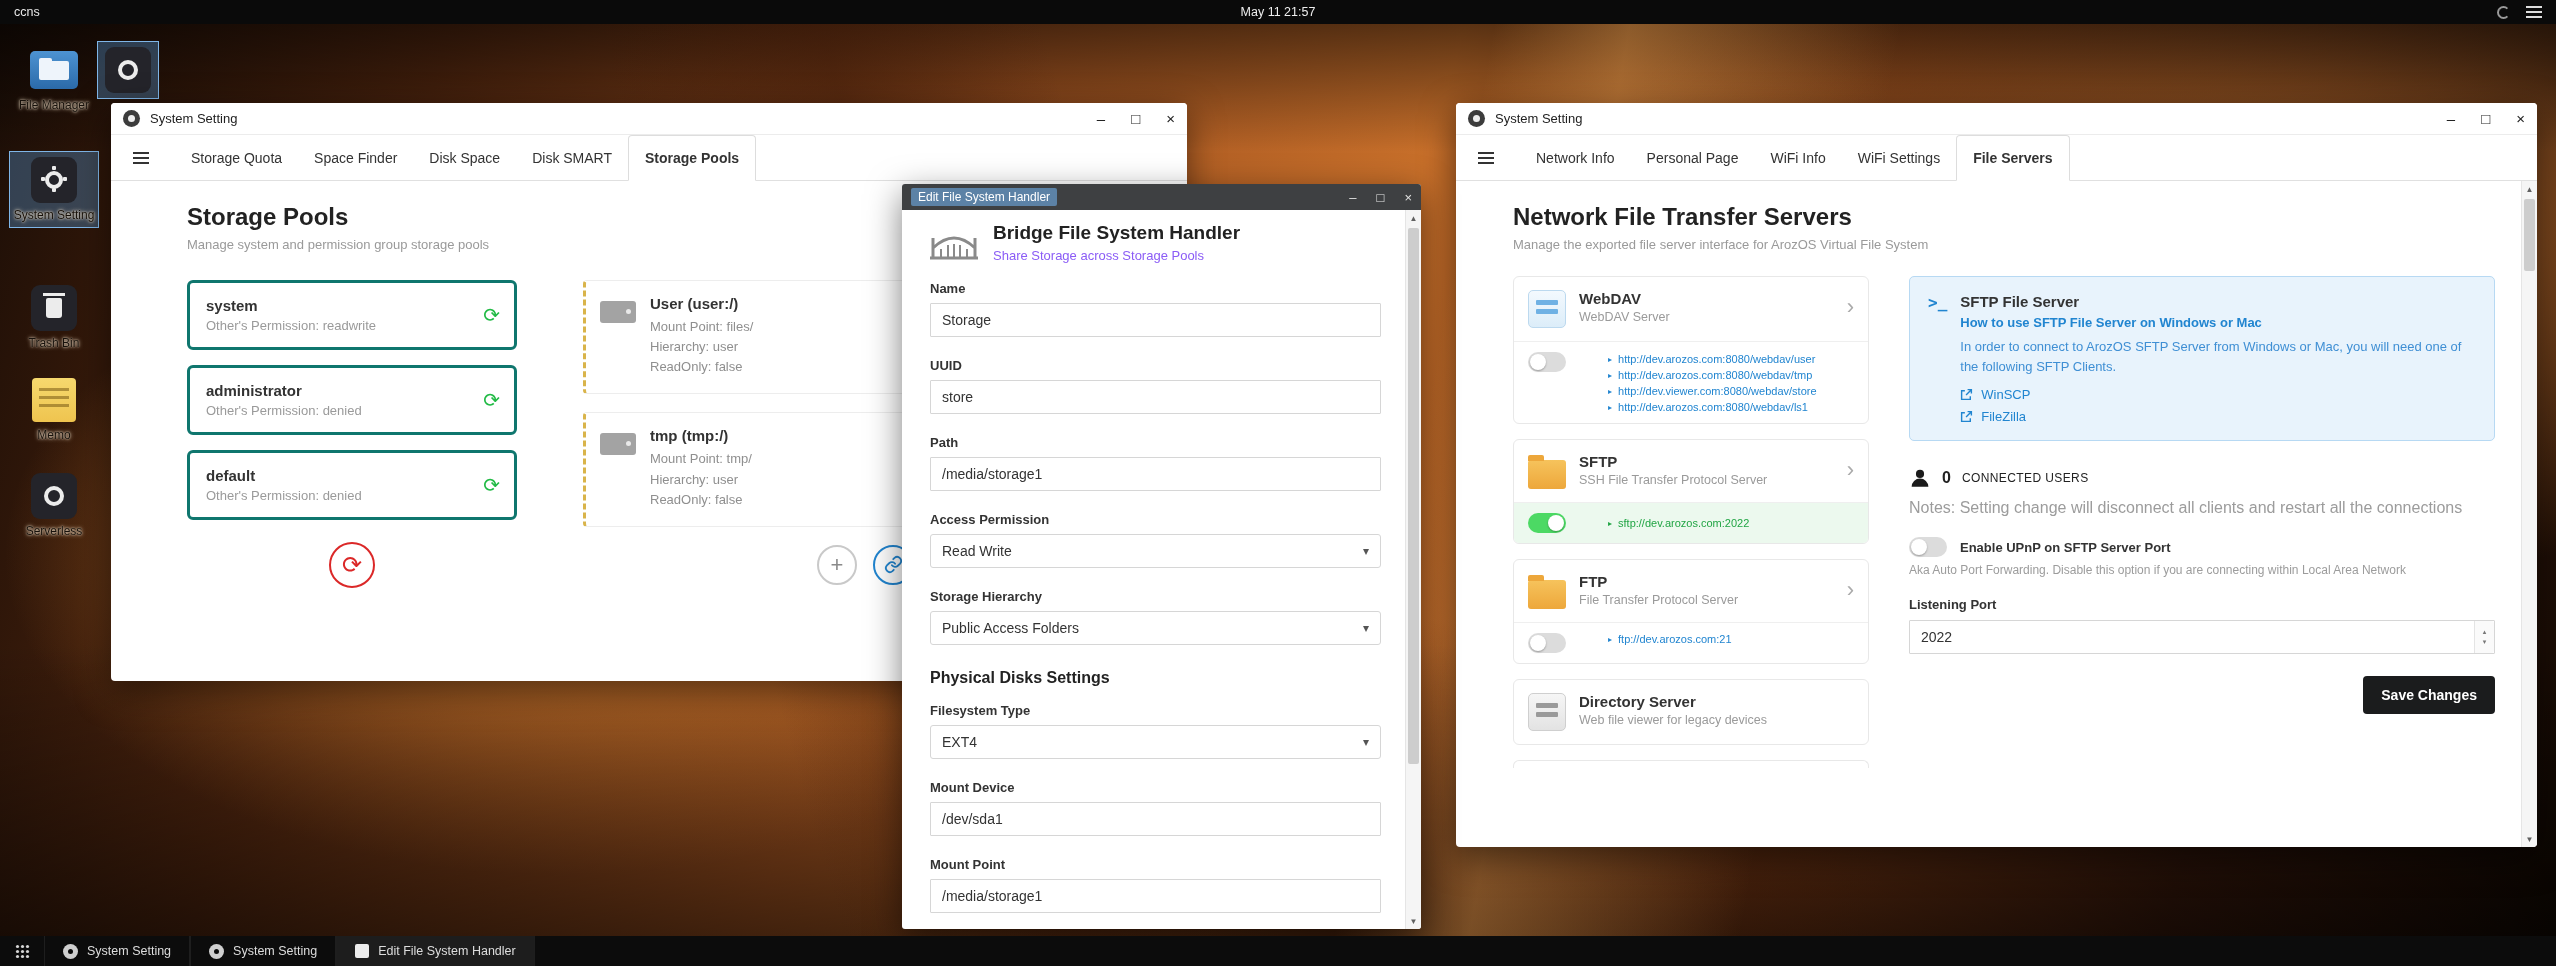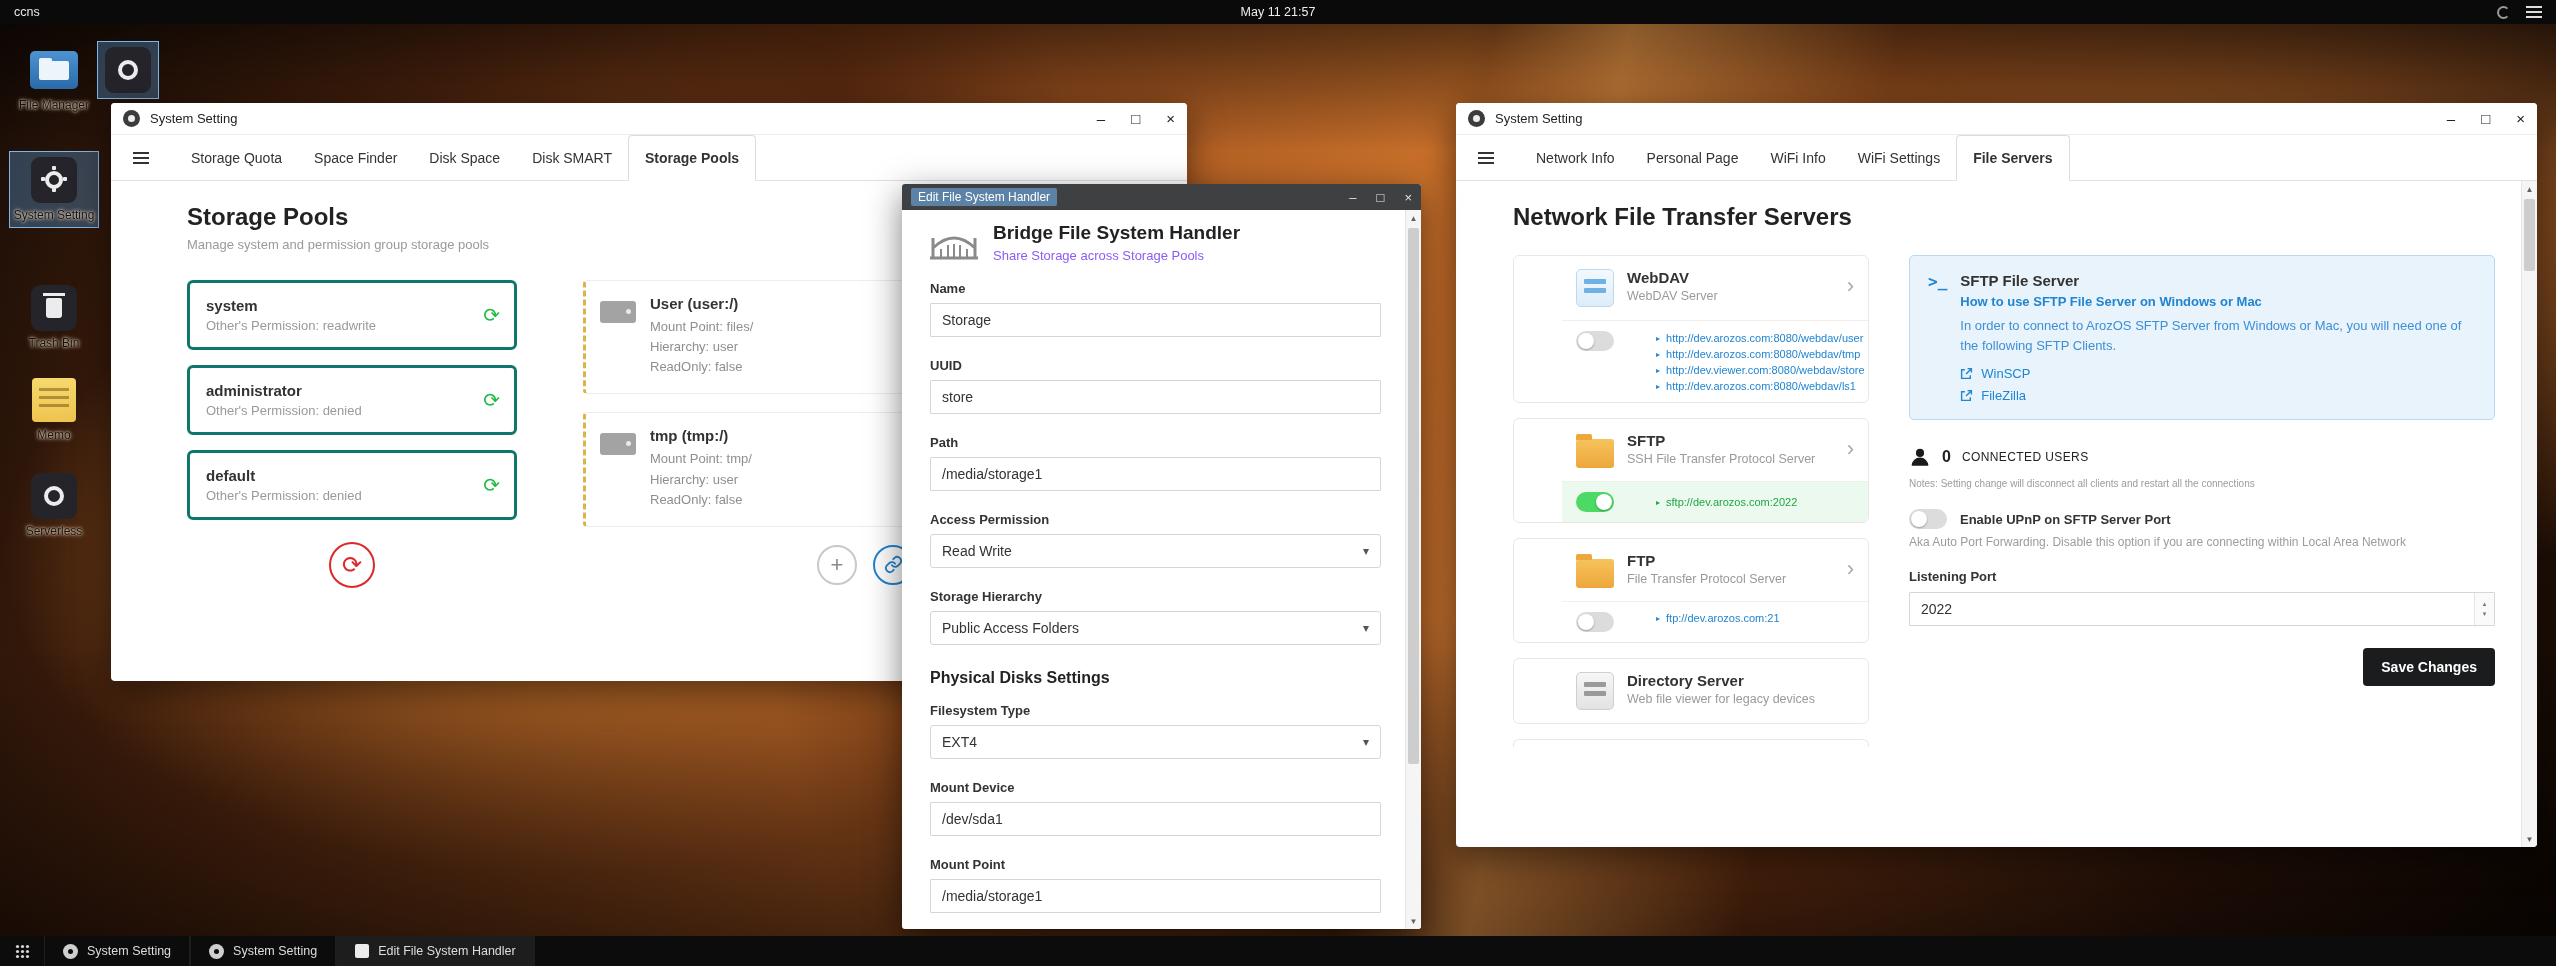--- a/index.html
+++ b/index.html
@@ -103,21 +103,21 @@
     justify-content:center; background:#fff; }
   .circle-btn.plus { border:2px solid #c9c9c9; color:#8a8a8a; font-size:22px; }
   .circle-btn.link { border:2px solid #2185d0; }
 
   
   #win-network { left:1456px; top:103px; width:1081px; height:744px; z-index:6; }
   .nw-main { display:flex; flex:1; overflow:hidden; }
   .ns-content { flex:1; padding:22px 26px 20px 57px; overflow:hidden; display:flex; flex-direction:column; }
   .ns-grid { display:flex; gap:40px; margin-top:24px; }
   .srv-col { width:356px; flex:none; }
-  .srv-card { border:1px solid #e8e8e8; border-radius:6px; margin-bottom:15px; background:#fff; overflow:hidden;padding-left:48px; }
+  .srv-card { border:1px solid #e8e8e8; border-radius:6px; margin-bottom:15px; background:#fff; overflow:hidden; }
   .srv-top { display:flex; gap:13px; padding:13px 14px; align-items:flex-start; }
   .srv-info { flex:1; }
   .srv-name { font-size:15px; font-weight:700; color:#333; }
   .srv-desc { font-size:12.5px; color:#9a9a9a; margin-top:3px; }
   .srv-chev { color:#aaa; font-size:22px; line-height:1; margin-top:6px; }
   .srv-bottom { border-top:1px solid #efefef; display:flex; align-items:flex-start; padding:10px 14px; gap:42px; }
   .srv-bottom.green { background:#ecf9ee; align-items:center; }
   .srv-links { display:flex; flex-direction:column; gap:4px; padding-top:1px; }
   .lnk { display:flex; align-items:center; gap:6px; font-size:11px; color:#2185d0; white-space:nowrap; }
   .lnk .lb { font-size:8px; color:#2185d0; }
@@ -143,21 +143,21 @@
   .panel { display:flex; gap:13px; background:#e8f3fc; border:1px solid #b7d9f3; border-radius:5px; padding:16px 18px; }
   .p-ic { color:#2185d0; font-weight:700; font-size:16px; font-family:"DejaVu Sans Mono", monospace; flex:none; }
   .p-title { font-size:15px; font-weight:700; color:#333; margin-bottom:5px; }
   .p-sub { font-size:13px; color:#2185d0; font-weight:700; margin-bottom:7px; }
   .p-body { font-size:13px; color:#3f8fd4; line-height:1.5; margin-bottom:11px; }
   .p-clients { display:flex; flex-direction:column; gap:7px; }
   .client { display:flex; align-items:center; gap:8px; font-size:13px; color:#2185d0; }
   .users-row { display:flex; align-items:center; gap:11px; margin:26px 0 10px; }
   .u-count { font-size:16px; font-weight:700; color:#222; }
   .u-label { font-size:12px; font-weight:400; color:#222; letter-spacing:.4px; }
-  .notes { font-size:10px; color:#9c9c9c; margin-bottom:20px; }
+  .notes { font-size:16px; color:#9c9c9c; margin-bottom:20px; }
   .upnp-top { display:flex; align-items:center; gap:13px; }
   .upnp-title { font-size:13px; font-weight:700; color:#333; }
   .upnp-desc { font-size:12px; color:#9c9c9c; margin-top:5px; line-height:1.4; }
   .lp-label { font-size:13px; font-weight:700; color:#333; margin:18px 0 8px; }
   .port-wrap { position:relative; }
   .tinput { width:100%; height:34px; border:1px solid #d6d6d6; border-radius:1px; padding:0 11px;
     font-size:14px; color:#333; background:#fff; font-family:"Liberation Sans", sans-serif; outline:none; }
   .spin { position:absolute; right:1px; top:1px; bottom:1px; width:20px; border-left:1px solid #e4e4e4;
     background:#fafafa; border-radius:0 3px 3px 0; display:flex; flex-direction:column;
     align-items:center; justify-content:center; gap:2px; font-size:7px; color:#777; }
@@ -351,20 +351,21 @@
         </div>
       <div class="tab">Network Info</div>
       <div class="tab">Personal Page</div>
       <div class="tab">WiFi Info</div>
       <div class="tab">WiFi Settings</div>
       <div class="tab active">File Servers</div>
     </div>
     <div class="nw-main">
       <div class="ns-content">
         <h1 class="pg">Network File Transfer Servers</h1>
+        <div class="pg-sub">Manage the exported file server interface for ArozOS Virtual File System</div>
         <div class="ns-grid">
           <div class="srv-col">
 
             <div class="srv-card">
               <div class="srv-top">
                 <div class="nas"></div>
                 <div class="srv-info">
                   <div class="srv-name">WebDAV</div>
                   <div class="srv-desc">WebDAV Server</div>
                 </div>

